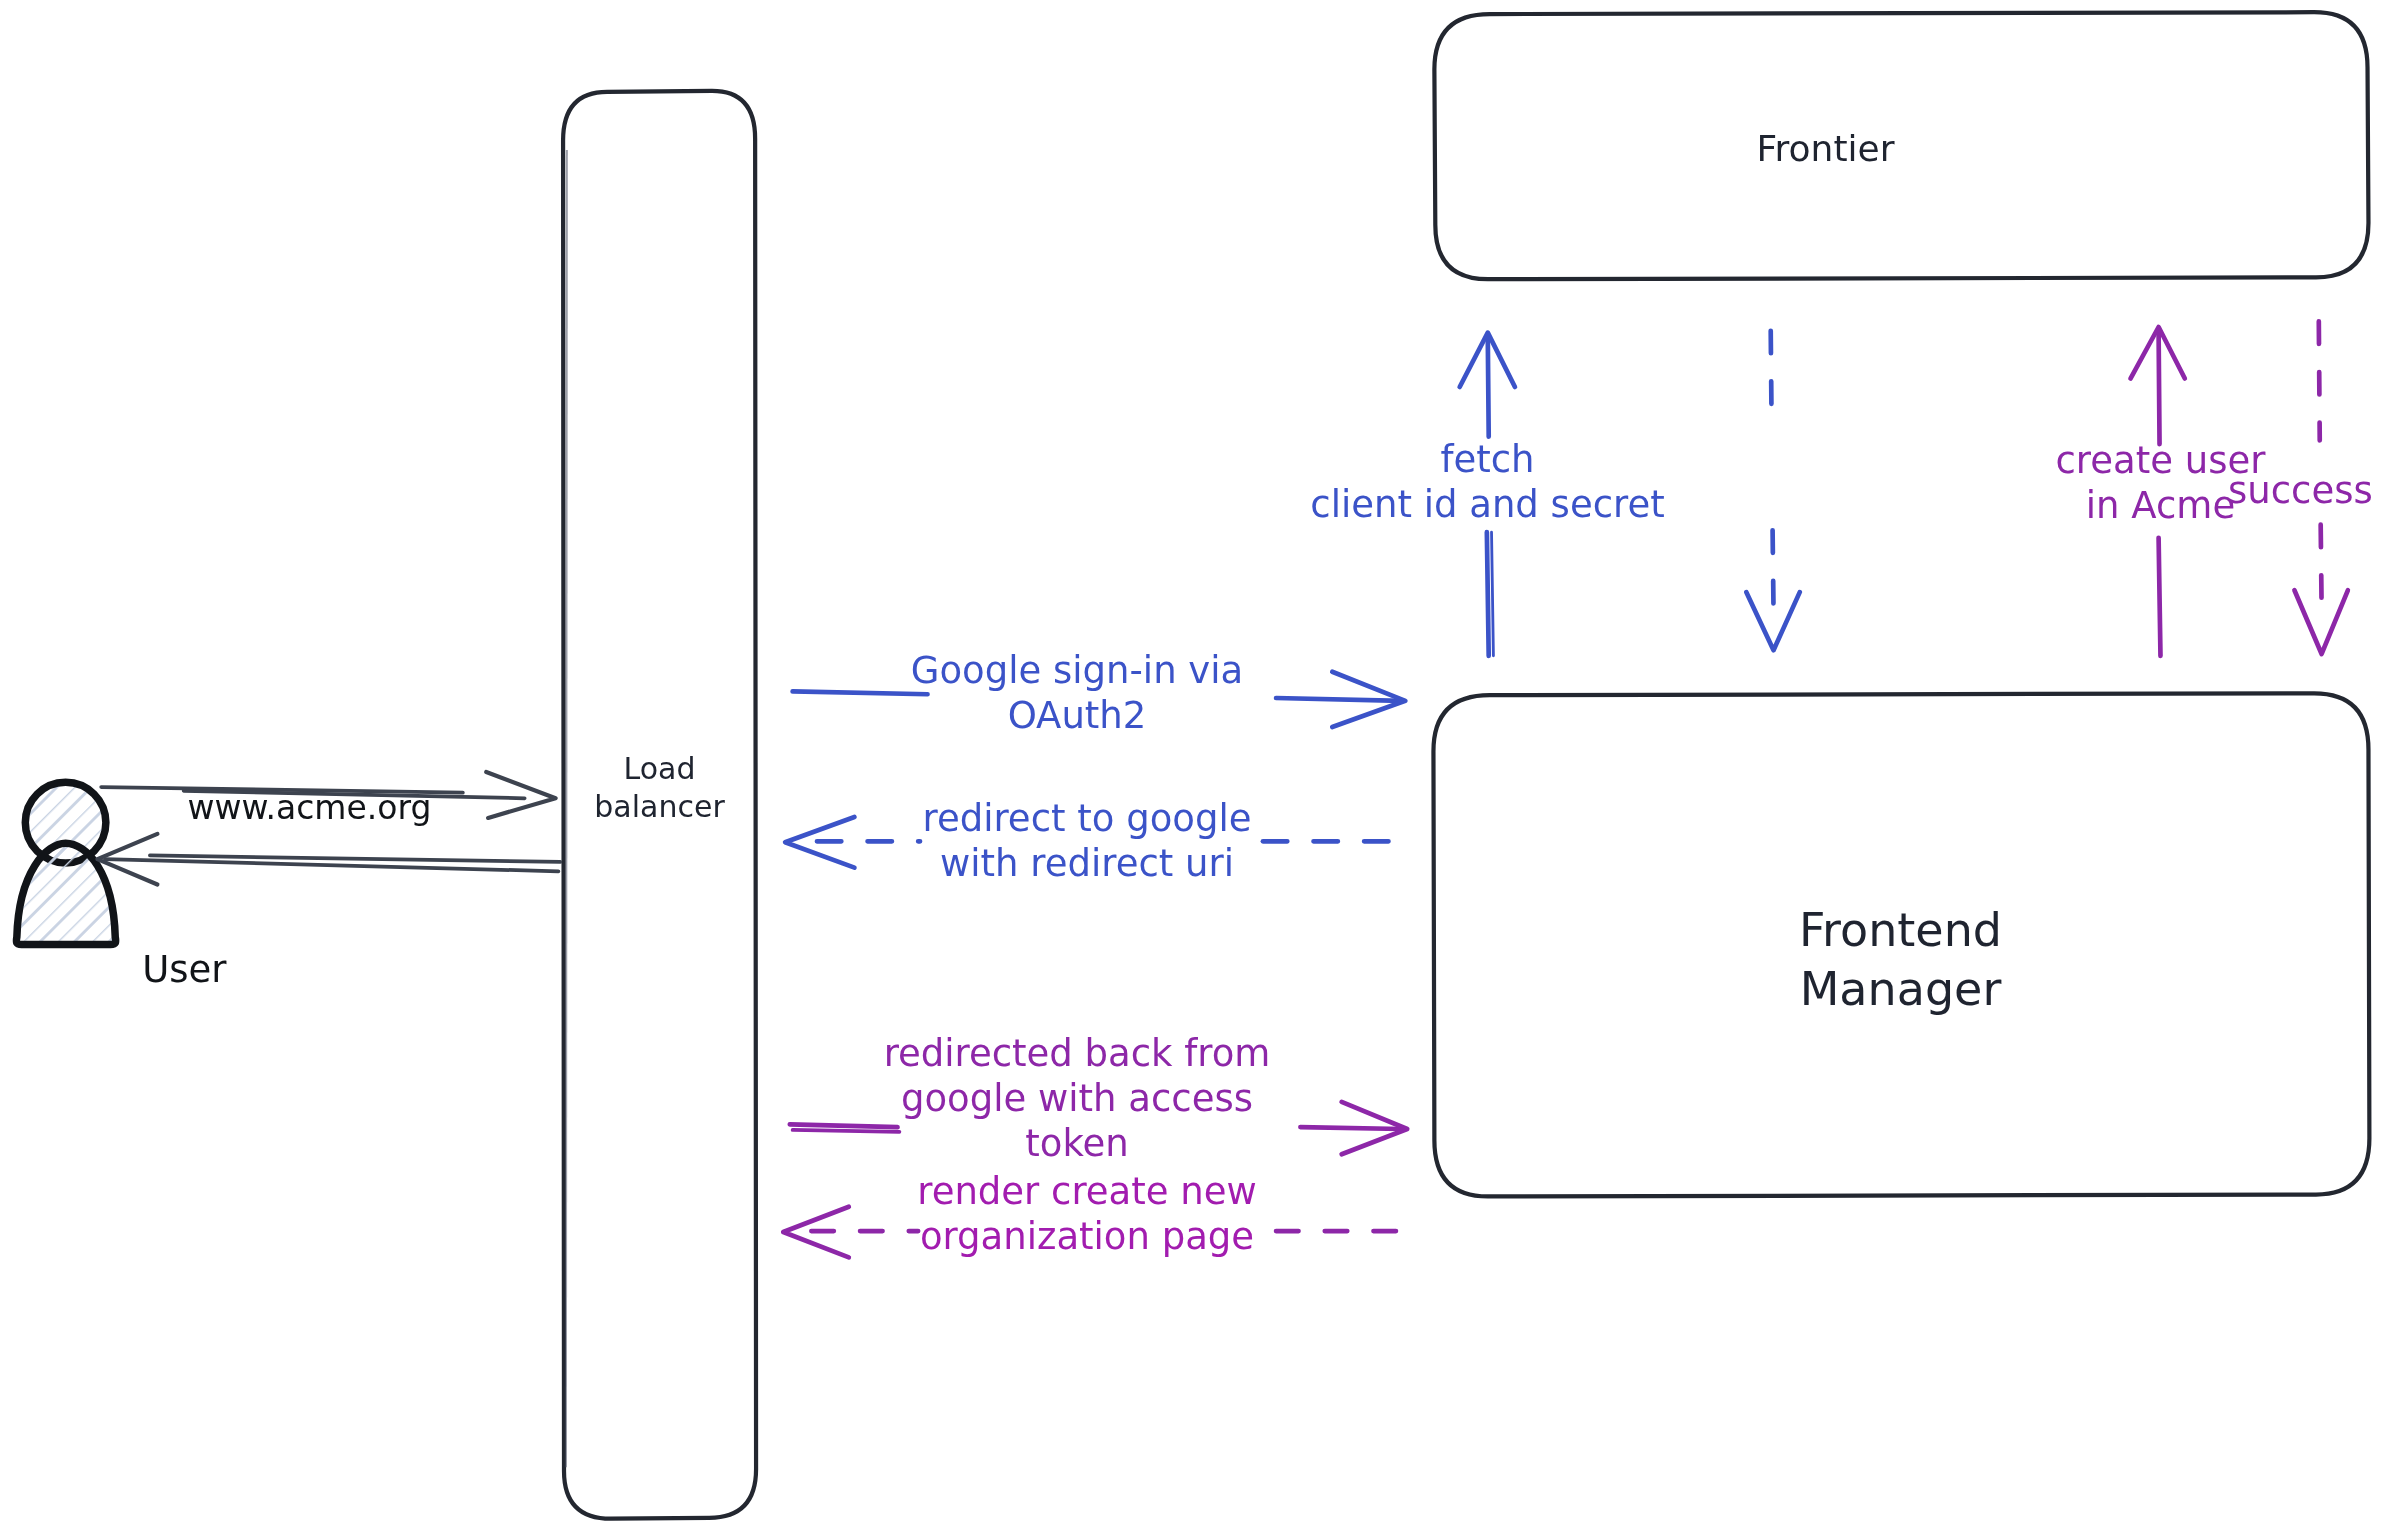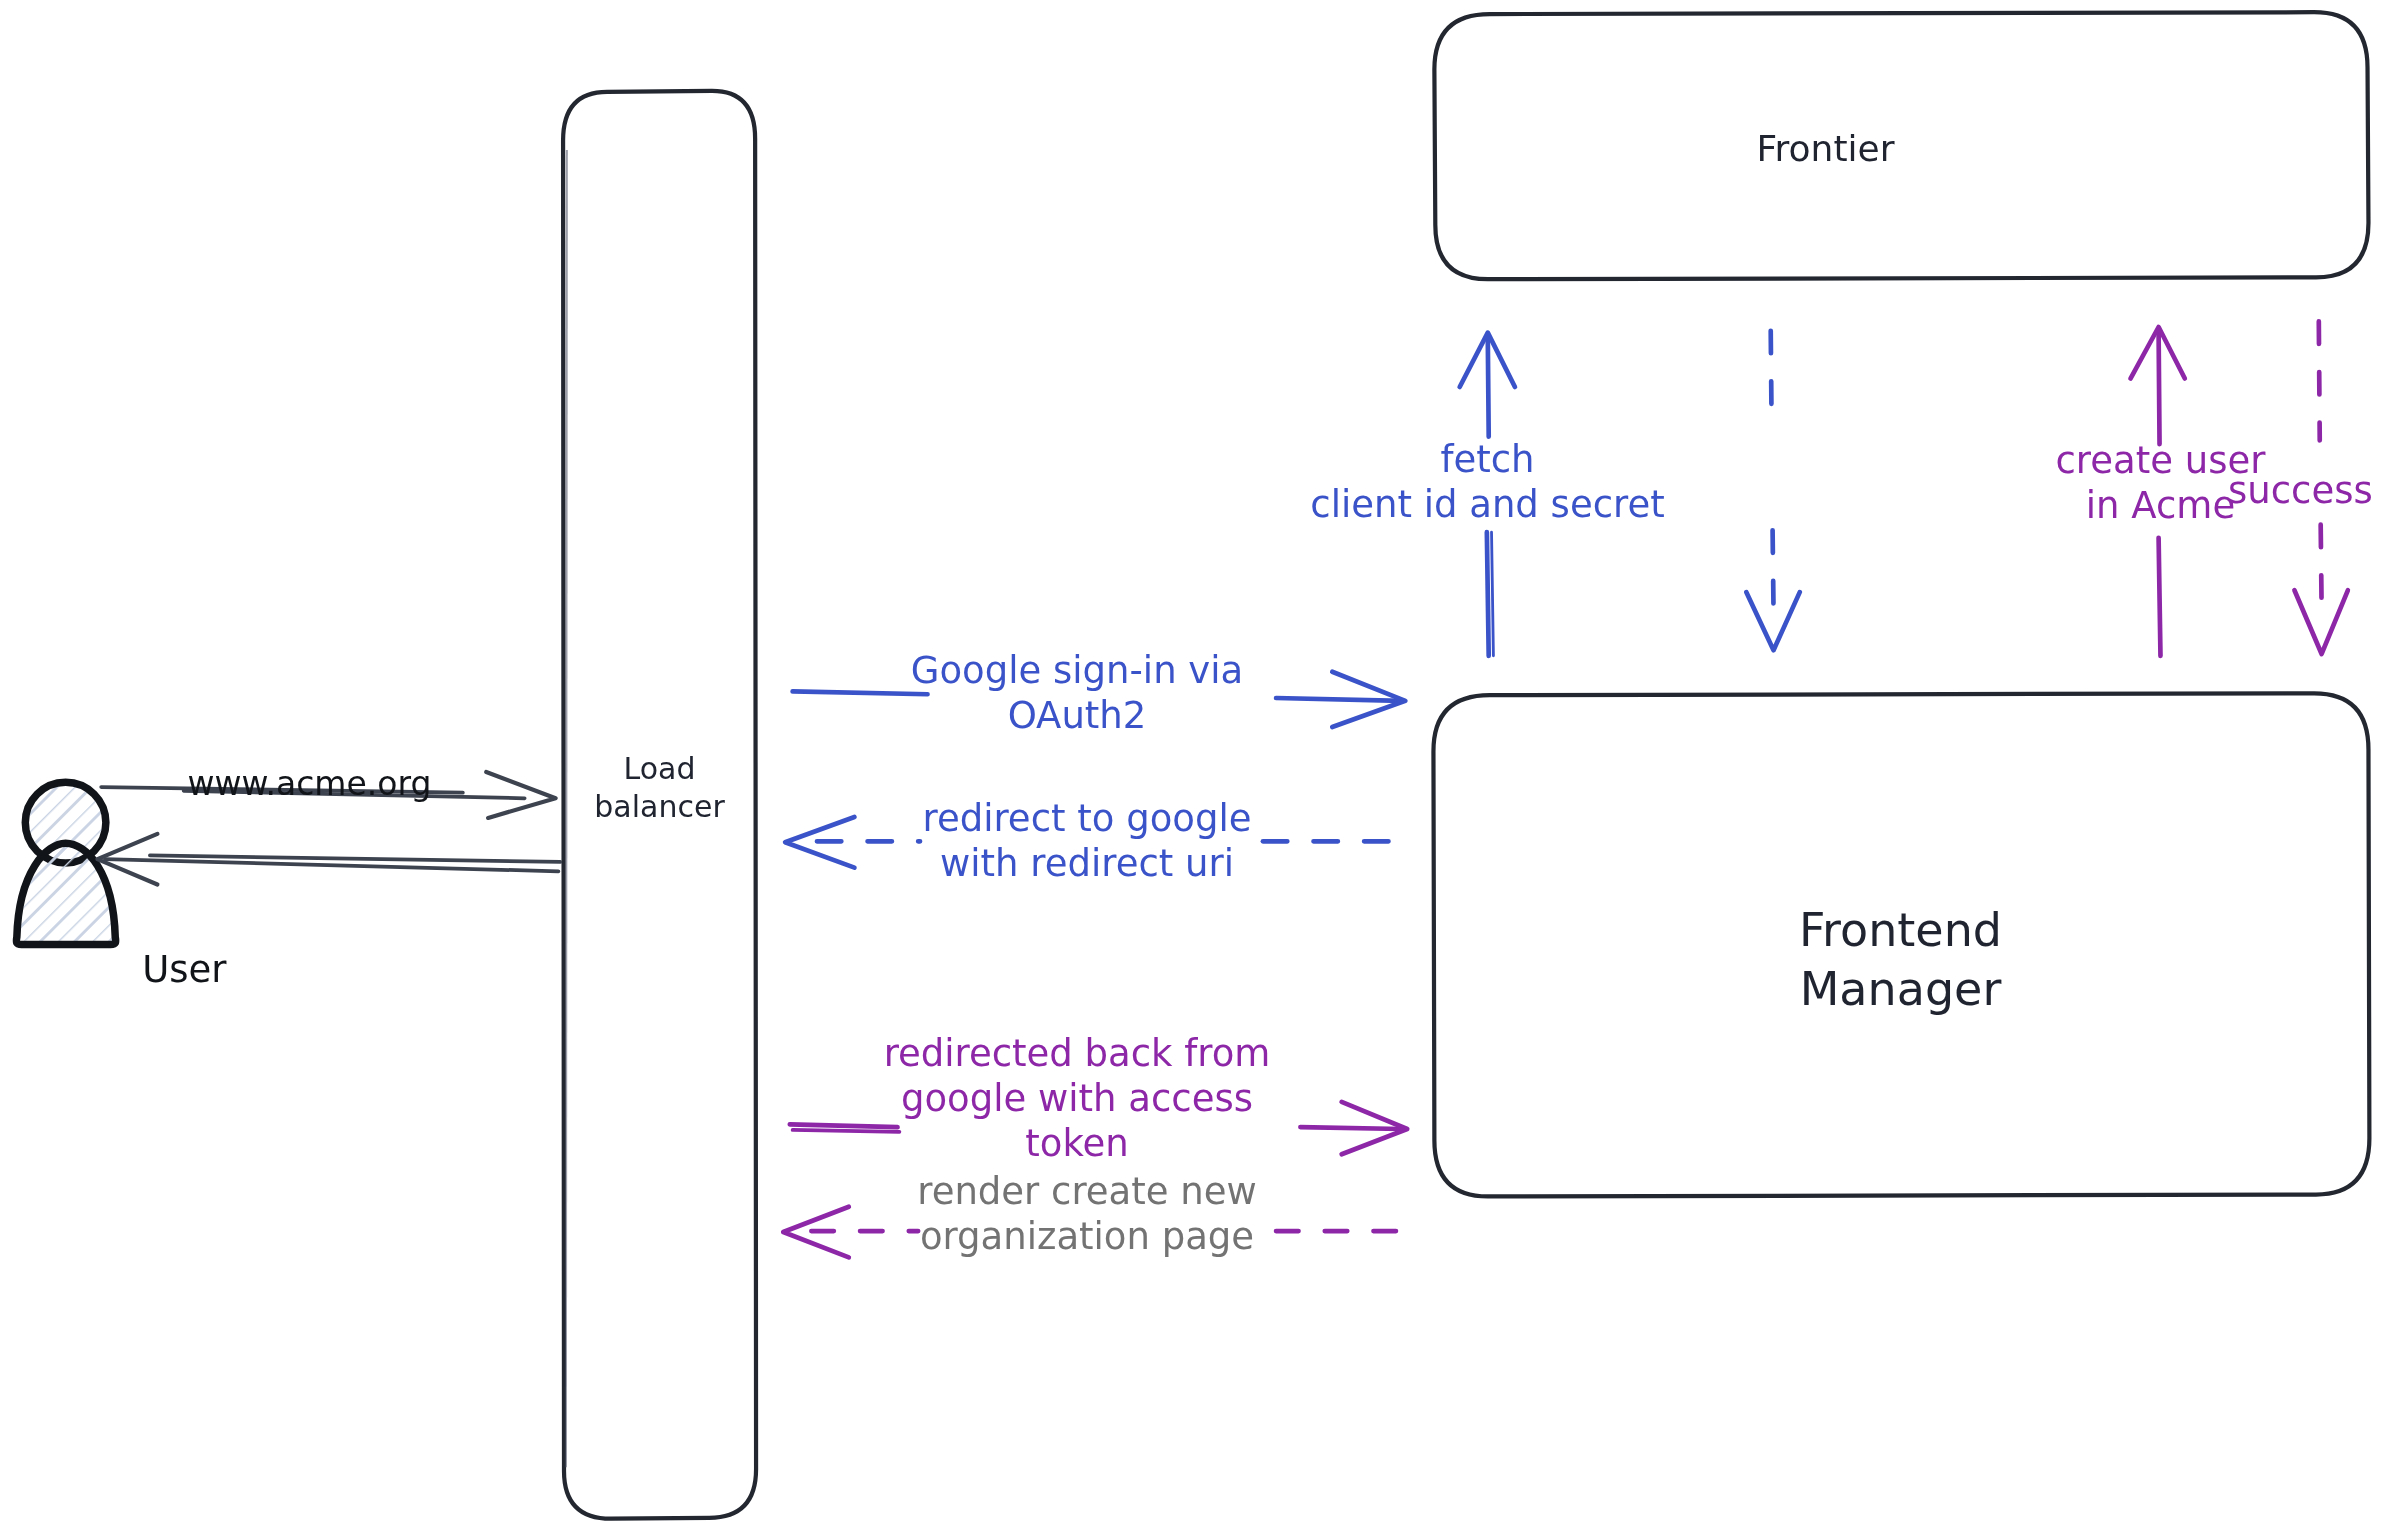--- a/index.html
+++ b/index.html
@@ -150,33 +150,33 @@
   <div class="actor-label" style="left:20.6px; top:948px; width:206px; font-size:37px;">User</div>
 
   <div class="node-label" style="left:566px; top:750px; width:187px; font-size:30px;">Load
 balancer</div>
 
   <div class="node-label" style="left:1359px; top:126px; width:933px; font-size:36px;">Frontier</div>
 
   <div class="node-label" style="left:1433px; top:901px; width:935px; font-size:46px;">Frontend
 Manager</div>
 
-  <div class="edge-label" style="left:141px; top:764px; width:337px; font-size:33px; color:#111418;">www.acme.org</div>
+  <div class="edge-label" style="left:141px; top:788px; width:337px; font-size:33px; color:#111418;">www.acme.org</div>
 
   <div class="edge-label" style="left:871px; top:648px; width:412px; font-size:37px; color:#3b53c8;">Google sign-in via
 OAuth2</div>
 
   <div class="edge-label" style="left:890px; top:796px; width:394px; font-size:37px; color:#3b53c8;">redirect to google
 with redirect uri</div>
 
   <div class="edge-label" style="left:871px; top:1031px; width:412px; font-size:37px; color:#8d27a8;">redirected back from
 google with access
 token</div>
 
-  <div class="edge-label" style="left:890px; top:1169px; width:394px; font-size:37px; color:#737373;">render create new
+  <div class="edge-label" style="left:890px; top:1169px; width:394px; font-size:37px; color:#a21caf;">render create new
 organization page</div>
 
   <div class="edge-label" style="left:1289px; top:437px; width:397px; font-size:37px; color:#3b53c8;">fetch
 client id and secret</div>
 
 
   <div class="edge-label" style="left:2031px; top:438px; width:259px; font-size:37px; color:#8d27a8;">create user
 in Acme</div>
 
   <div class="edge-label" style="left:2228px; top:468px; width:187px; font-size:37px; color:#8d27a8; text-align:left;">success</div>

